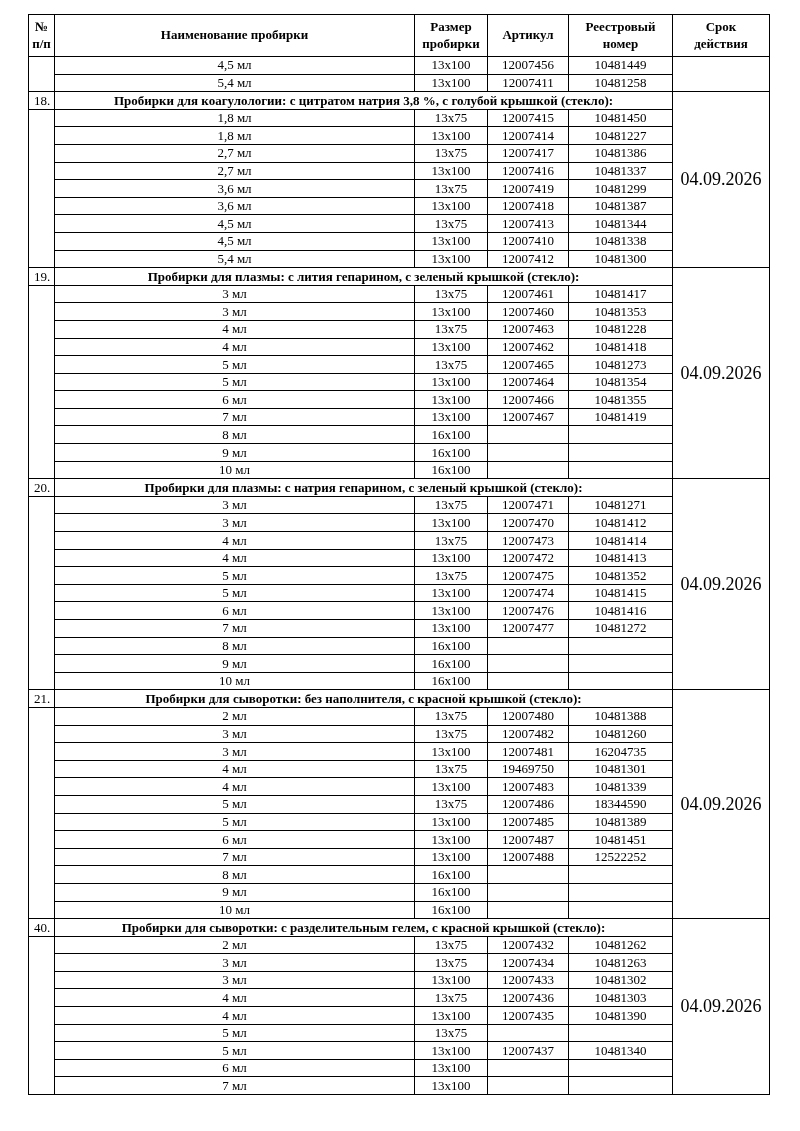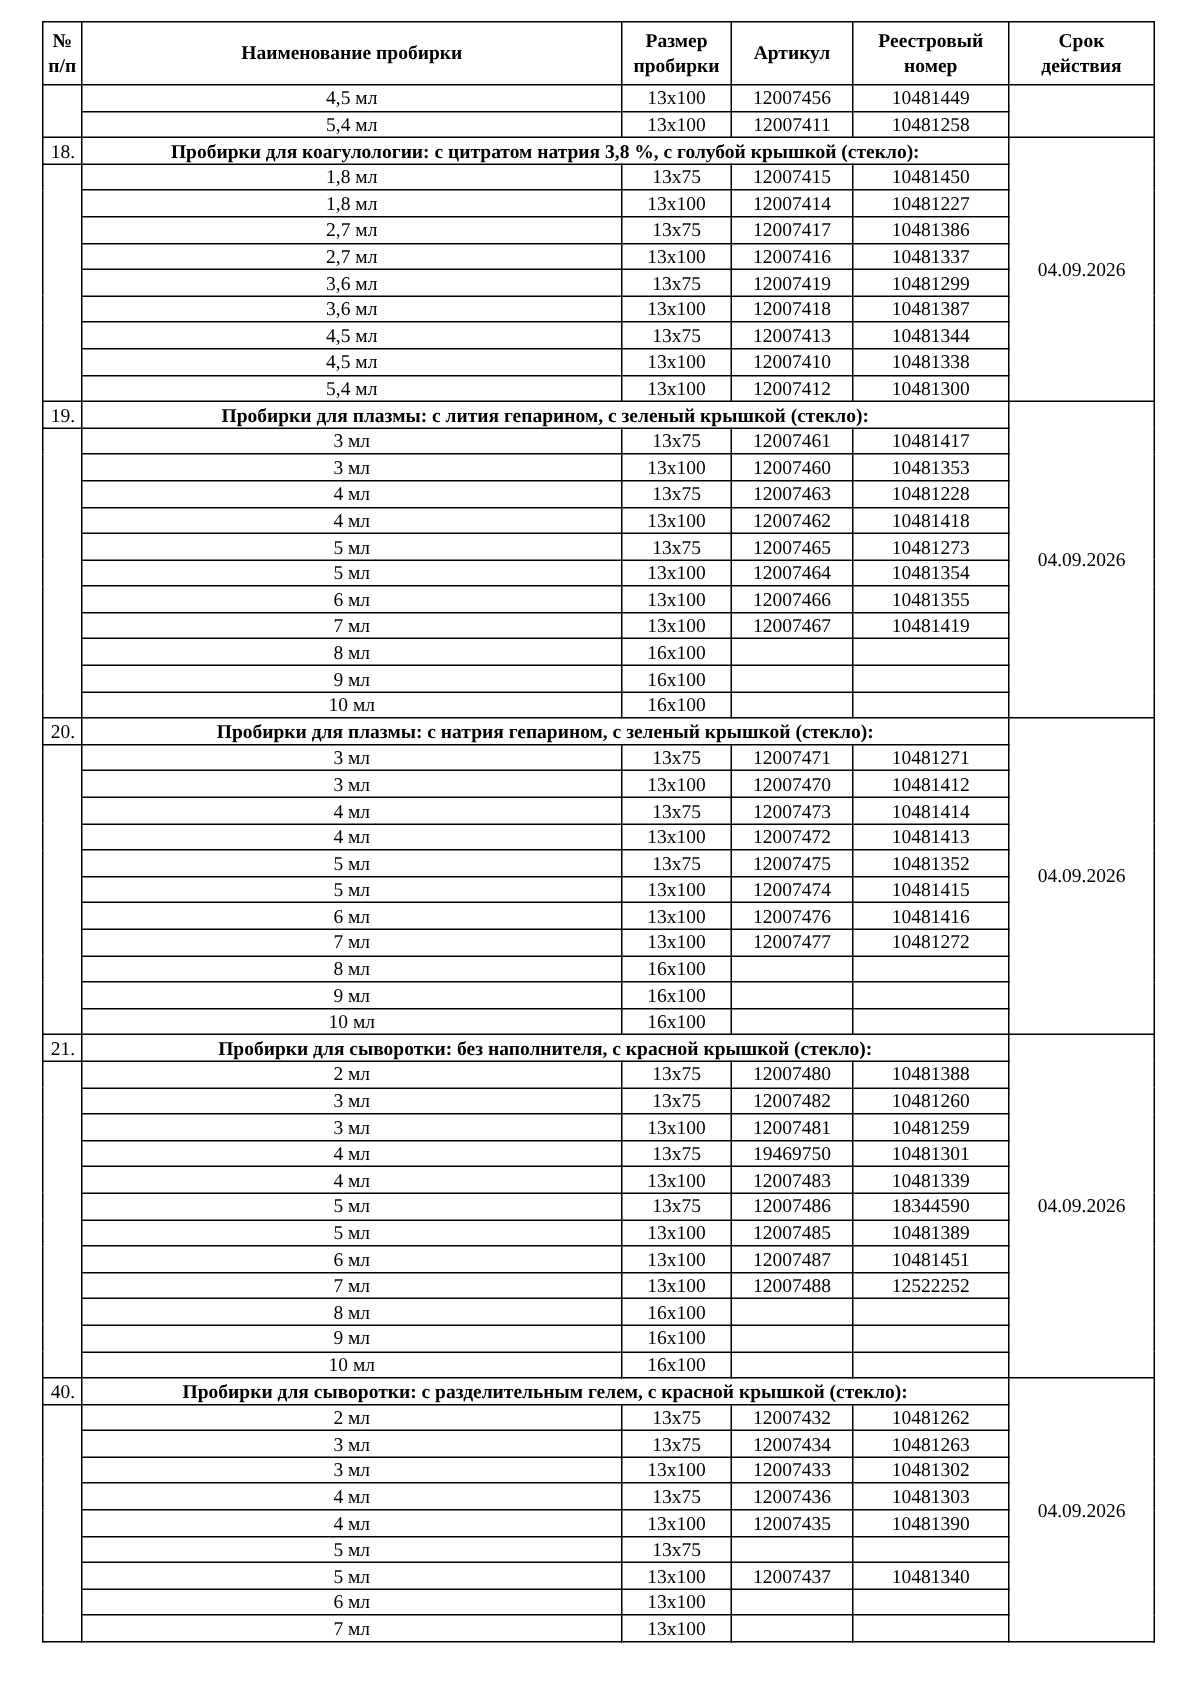--- a/index.html
+++ b/index.html
@@ -52,21 +52,21 @@
   td.c-art,
   td.c-reg   { text-align: center; }
   td.c-title {
     text-align: center;
     font-weight: bold;
     margin-top: 36px;
   }
   td.c-date  {
     text-align: center;
     vertical-align: middle;
-    font-size: 13px;
+    font-size: 18px;
   }
 </style>
 </head>
 <body>
 
 <div class="page">
   <table class="tubes">
     <colgroup>
       <col style="width:26px">
       <col style="width:360px">
@@ -324,21 +324,21 @@
         <tr>
           <td class="c-name">3 мл</td>
           <td class="c-size">13x75</td>
           <td class="c-art">12007482</td>
           <td class="c-reg">10481260</td>
         </tr>
         <tr>
           <td class="c-name">3 мл</td>
           <td class="c-size">13x100</td>
           <td class="c-art">12007481</td>
-          <td class="c-reg">10481259</td>
+          <td class="c-reg">16204735</td>
         </tr>
         <tr>
           <td class="c-name">4 мл</td>
           <td class="c-size">13x75</td>
           <td class="c-art">19469750</td>
           <td class="c-reg">10481301</td>
         </tr>
         <tr>
           <td class="c-name">4 мл</td>
           <td class="c-size">13x100</td>

